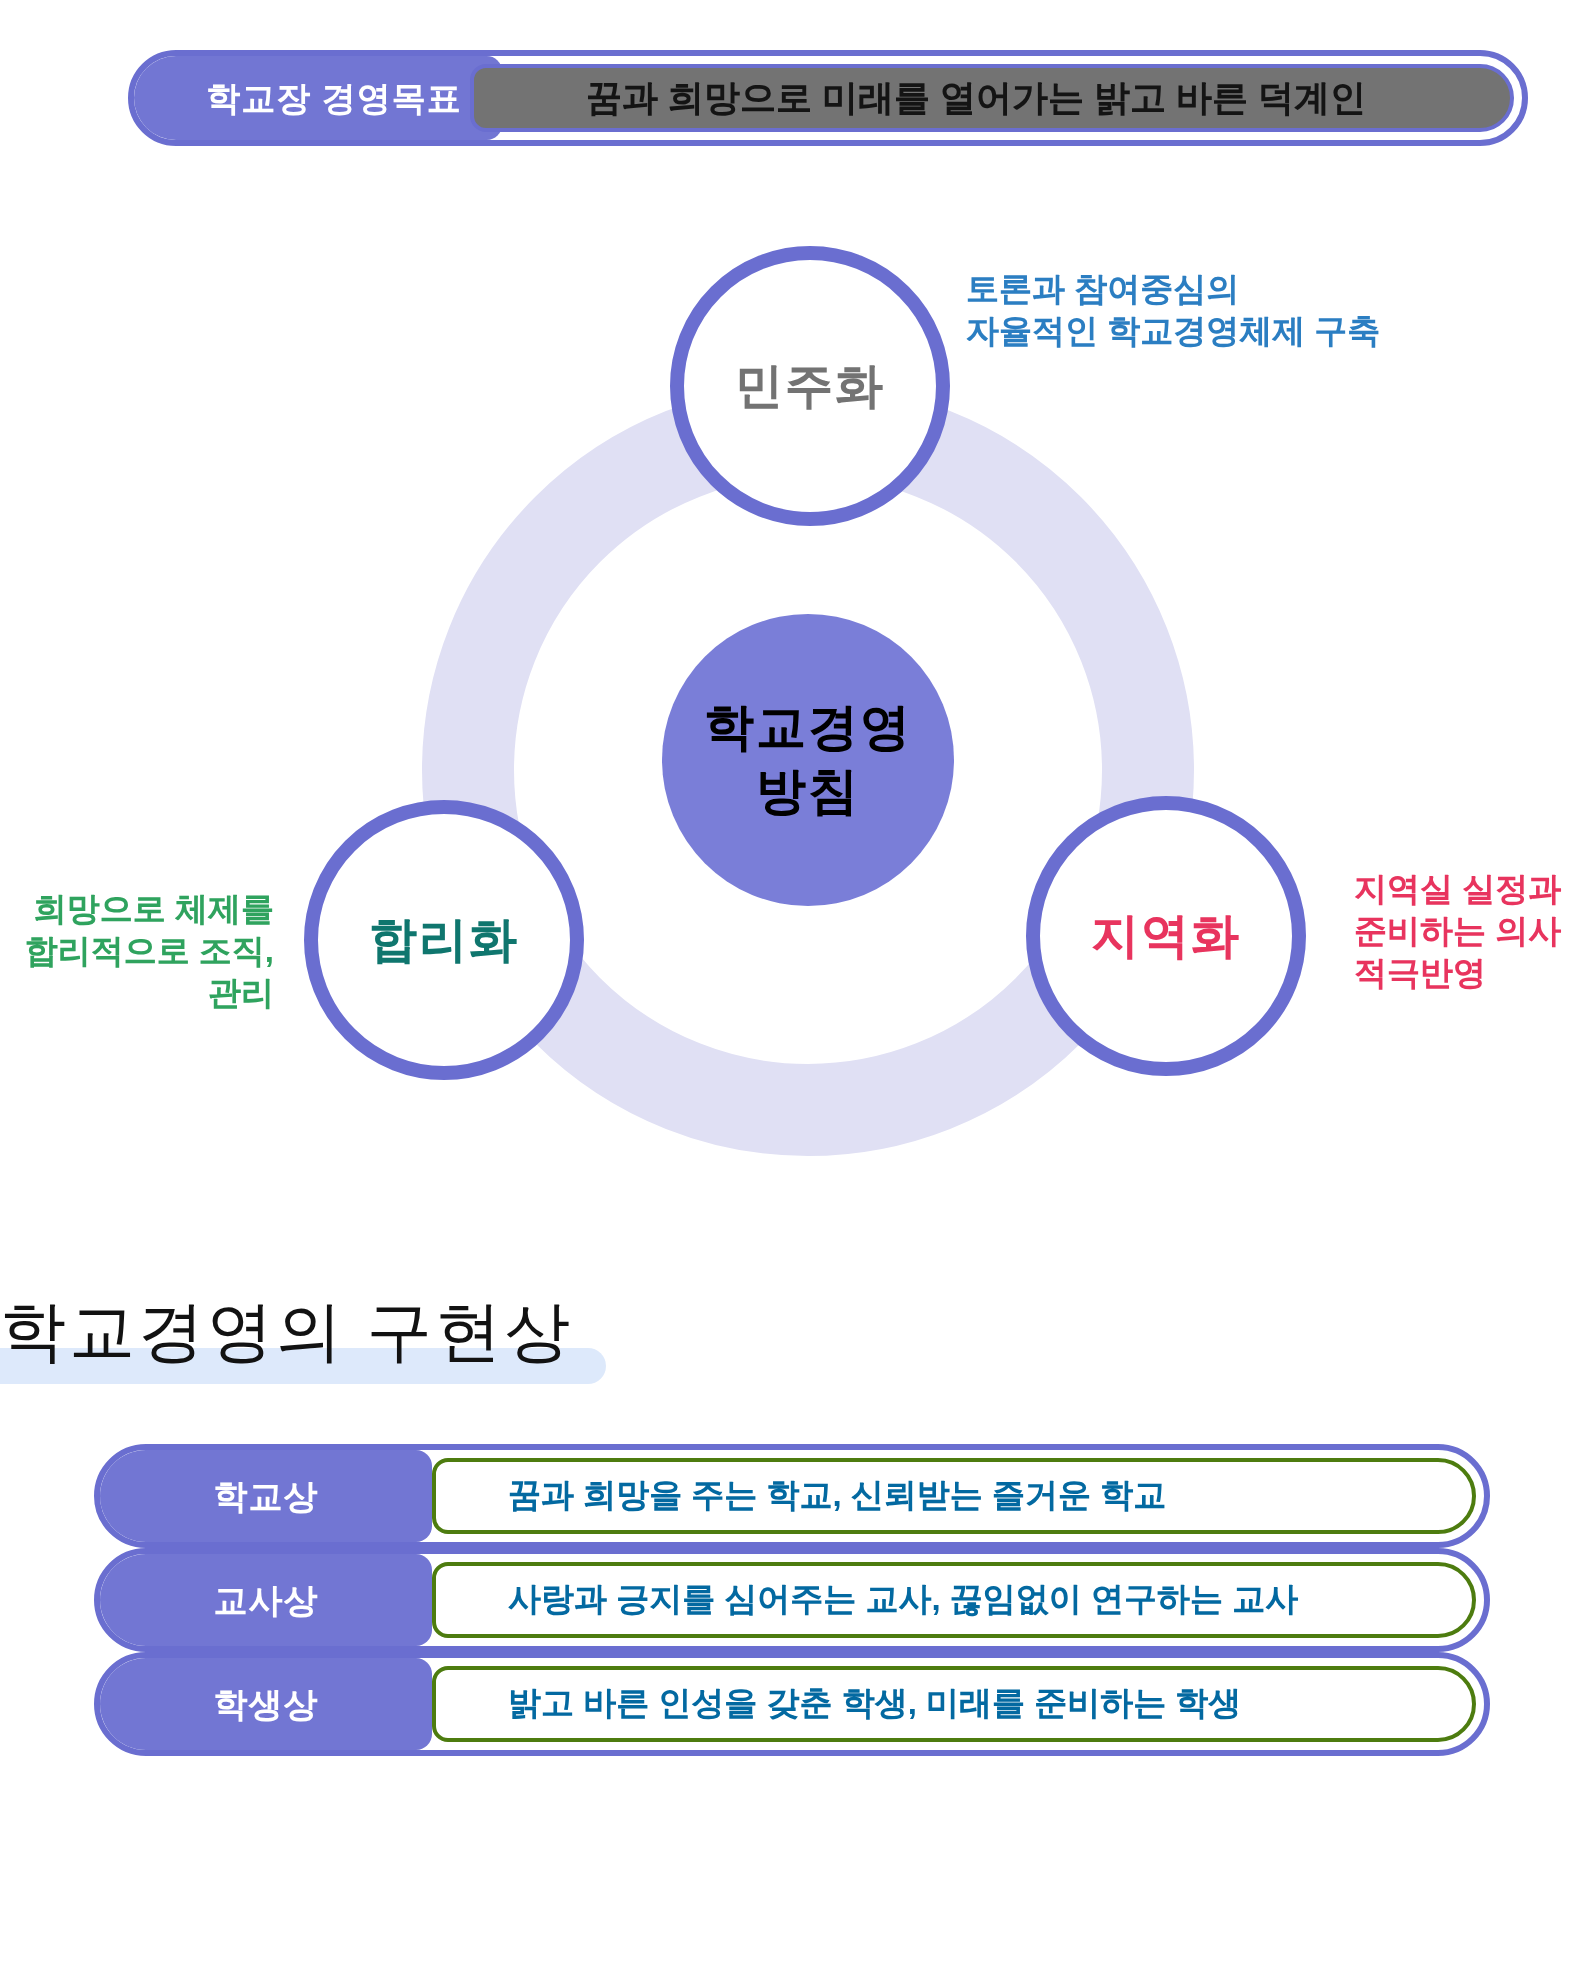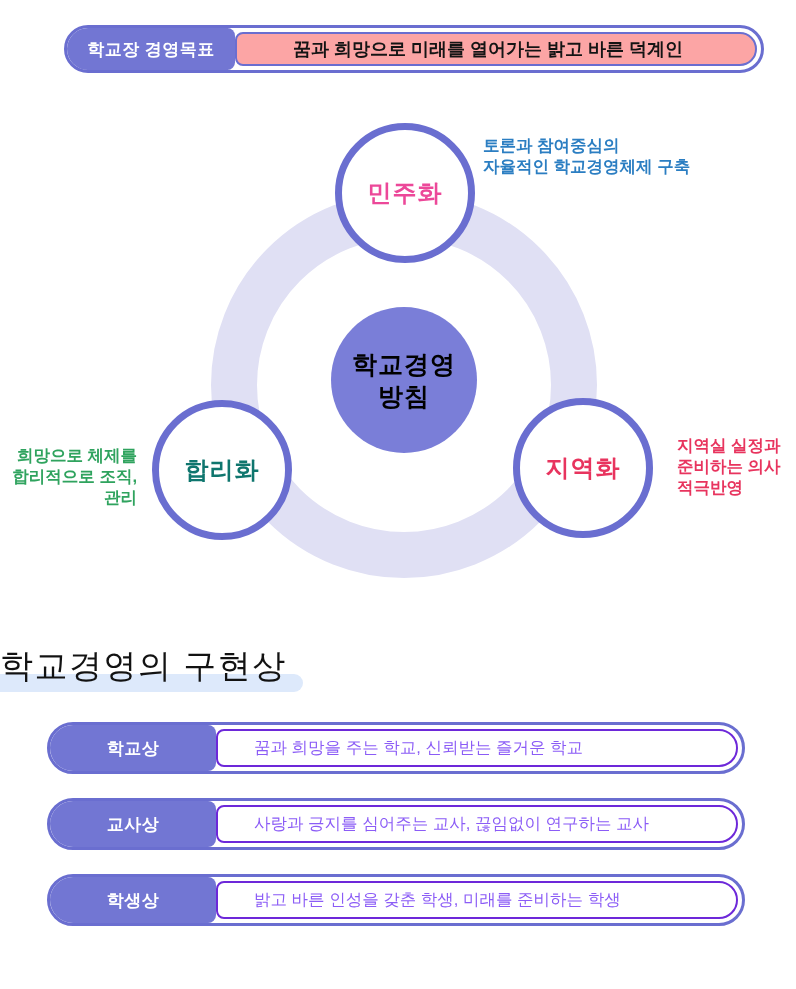--- a/index.html
+++ b/index.html
@@ -4,63 +4,63 @@
 <style>
   html,body{margin:0;padding:0;background:#ffffff;}
   body{font-family:"Liberation Sans","DejaVu Sans",sans-serif;}
   .page{position:relative;width:796px;height:989px;background:#ffffff;overflow:hidden;}
 
   
   .goal-bar{position:absolute;left:64px;top:25px;width:700px;height:48px;
     border:3px solid #6a6ed0;border-radius:26px;background:#ffffff;box-sizing:border-box;}
   .goal-label{position:absolute;left:0;top:0;bottom:0;width:168px;background:#7276d3;
     border-radius:22px 8px 8px 22px;color:#ffffff;font-weight:700;font-size:17px;
-    display:flex;align-items:center;justify-content:center;letter-spacing:.5px;}
-  .goal-text{position:absolute;left:168px;top:4px;bottom:4px;right:4px;background:#fca5a5;
+    display:flex;align-items:center;justify-content:center;letter-spacing:.5px;padding-left:16px;}
+  .goal-text{position:absolute;left:168px;top:4px;bottom:4px;right:4px;background:#737373;
     border:2px solid #6a6ed0;border-radius:8px 17px 17px 8px;box-sizing:border-box;
     display:flex;align-items:center;padding-left:56px;font-size:18px;font-weight:600;color:#141414;}
 
   
   .diagram{position:absolute;left:0;top:90px;width:796px;height:535px;}
   .ring{position:absolute;left:211px;top:102px;width:386px;height:386px;box-sizing:border-box;
     border:46px solid #e0e0f4;border-radius:50%;}
   .node-circle{position:absolute;width:140px;height:140px;box-sizing:border-box;background:#ffffff;
     border:7px solid #6a6ed0;border-radius:50%;display:flex;align-items:center;justify-content:center;}
   .node-circle .node-label{font-size:24px;font-weight:700;letter-spacing:1px;}
   .node-top{left:335px;top:33px;}
   .node-left{left:152px;top:310px;}
   .node-right{left:513px;top:308px;}
-  .label-blue{color:#ec4899;}
+  .label-blue{color:#737373;}
   .label-green{color:#0f766e;}
   .label-red{color:#e8345e;}
   .center-circle{position:absolute;left:331px;top:217px;width:146px;height:146px;border-radius:50%;
     background:#7a7ed8;color:#000000;display:flex;flex-direction:column;align-items:center;
     justify-content:center;font-size:25px;font-weight:700;line-height:1.3;letter-spacing:1px;}
   .ann{position:absolute;font-size:16.5px;font-weight:600;line-height:21px;}
   .ann-top{left:483px;top:45px;color:#2b7ec2;text-align:left;}
   .ann-left{left:0;top:355px;width:137px;color:#2fa35e;text-align:right;}
   .ann-right{left:677px;top:345px;color:#e8345e;text-align:left;}
 
   
   .title-row{position:absolute;left:0;top:644px;width:754px;display:flex;justify-content:flex-start;}
   .title-wrap{position:relative;}
   .title-hl{position:absolute;left:-16px;right:-16px;bottom:-3px;height:18px;
     background:#dde9fb;border-radius:10px;}
   .title-text{position:relative;font-size:33px;font-weight:500;color:#121212;letter-spacing:1.5px;}
 
   
   .rows{position:absolute;left:47px;top:722px;width:698px;}
-  .row{position:relative;height:52px;margin-bottom:24px;border:3px solid #6a6ed0;
+  .row{position:relative;height:52px;margin-bottom:0;border:3px solid #6a6ed0;
     border-radius:28px;background:#ffffff;box-sizing:border-box;}
   .row-label{position:absolute;left:0;top:0;bottom:0;width:166px;background:#7276d3;
     border-radius:23px 8px 8px 23px;color:#ffffff;font-weight:700;font-size:17px;
     display:flex;align-items:center;justify-content:center;letter-spacing:.5px;}
   .row-text{position:absolute;left:166px;top:4px;bottom:4px;right:4px;background:#ffffff;
-    border:2px solid #6d28d9;border-radius:8px 19px 19px 8px;box-sizing:border-box;
-    display:flex;align-items:center;padding-left:36px;font-size:16.5px;font-weight:400;color:#8b5cf6;}
+    border:2px solid #4d7c0f;border-radius:8px 19px 19px 8px;box-sizing:border-box;
+    display:flex;align-items:center;padding-left:36px;font-size:16.5px;font-weight:700;color:#0369a1;}
 </style>
 </head>
 <body>
 
 <div class="page">
 
   <div class="goal-bar">
     <div class="goal-label">학교장 경영목표</div>
     <div class="goal-text">꿈과 희망으로 미래를 열어가는 밝고 바른 덕계인</div>
   </div>

